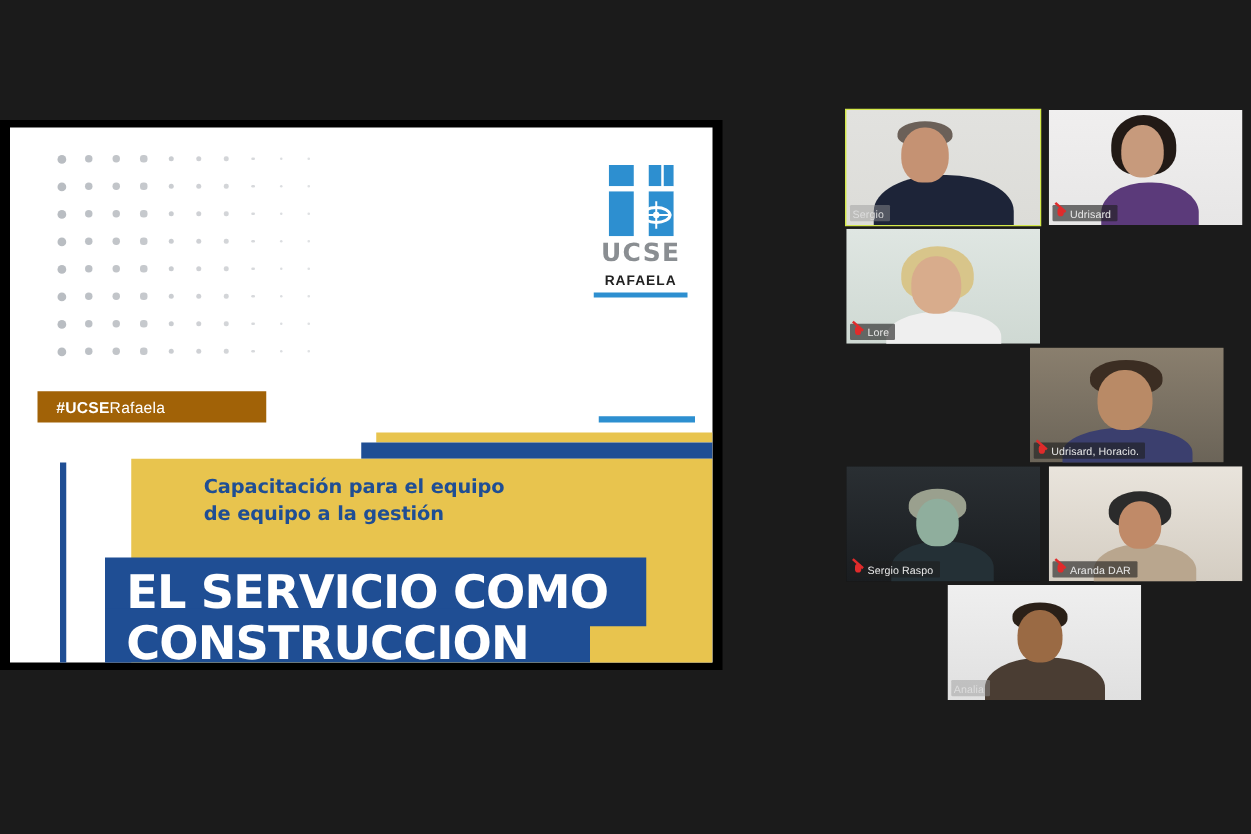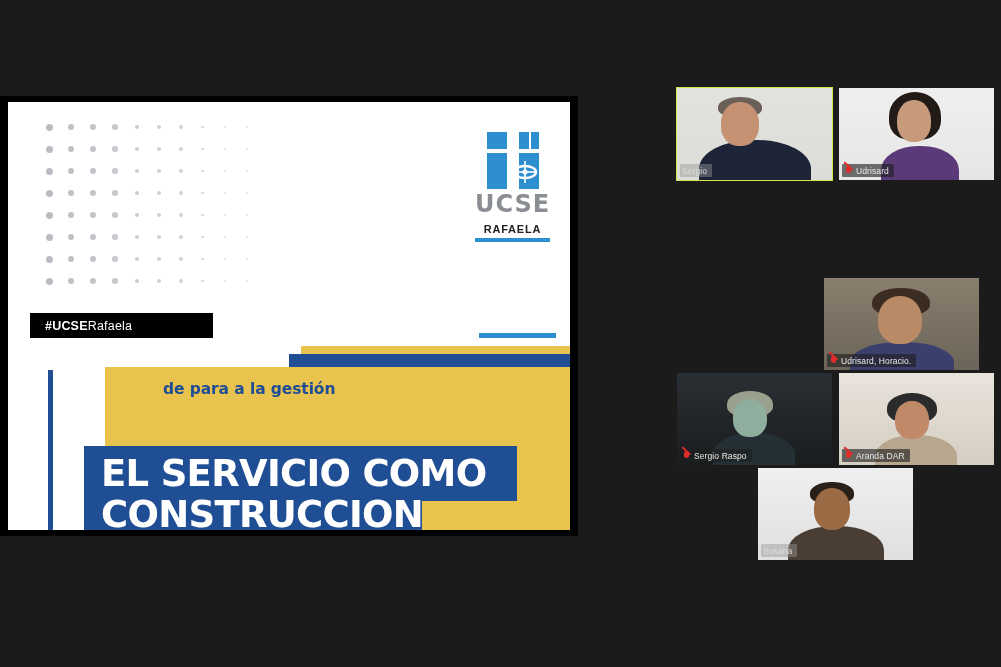--- a/index.html
+++ b/index.html
@@ -33,36 +33,36 @@
   
   .dotfield { position: absolute; left: 30px; top: 14px; width: 240px; height: 220px; }
   .dotfield .drow { display: flex; height: 22px; align-items: center; }
   .dotfield .dot { border-radius: 50%; background: #b9bdc2; }
 
   
   #hashtag-ribbon {
     position: absolute;
     left: 22px; top: 211px;
     width: 183px; height: 25px;
-    background: #000000;
+    background: #a16207;
     display: flex; align-items: center;
     padding-left: 15px;
     color: #fff;
     font-size: 12.5px;
     letter-spacing: .2px;
   }
   #hashtag-ribbon .hb { font-weight: 700; }
   #hashtag-ribbon .hn { font-weight: 400; }
 
   
   #logo-block { position: absolute; right: 20px; top: 30px; width: 75px; text-align: center; }
   #logo-mark { width: 52px; height: 57px; margin: 0 auto; position: relative; }
   #logo-word {
     margin-top: 1px;
-    font-size: 24px; font-weight: 700;
+    font-size: 20px; font-weight: 700;
     letter-spacing: 1px; color: #8a8e92;
     font-family: "DejaVu Sans", sans-serif;
   }
   #logo-sub {
     margin-top: 5px;
     font-size: 11px; font-weight: 700;
     letter-spacing: .8px; color: #222;
   }
   #logo-rule { margin-top: 3px; height: 4px; background: #2d8fd0; }
 
@@ -97,21 +97,21 @@
     color: #ffffff;
     font-family: "DejaVu Sans", sans-serif;
     font-weight: 700;
     font-size: 37px;
     letter-spacing: -.7px;
     display: flex; align-items: center;
     padding-left: 17px;
     white-space: nowrap;
   }
   #title-1 { left: 76px; top: 344px; width: 433px; height: 55px; }
-  #title-2 { left: 76px; top: 385px; width: 338px; height: 55px; }
+  #title-2 { left: 76px; top: 385px; width: 388px; height: 55px; }
 
   
   #gallery { position: absolute; left: 676px; top: 88px; width: 320px; height: 484px; }
   .tile {
     position: absolute;
     background: #111111;
     overflow: hidden;
   }
   .tile .feed { position: absolute; inset: 0; }
   .tile.speaking { outline: 2px solid #d4e84a; outline-offset: -1px; }
@@ -287,21 +287,22 @@
 
       <div id="tick-lightblue"></div>
       <div id="stripe-yellow-top"></div>
       <div id="stripe-blue-top"></div>
 
       <div id="yellow-panel"></div>
 
       <div id="left-bar"></div>
 
       <div id="subtitle">
-        <div>de para a la gestión</div>
+        <div>Capacitación para el equipo</div>
+        <div>de equipo a la gestión</div>
       </div>
 
       <div class="title-band" id="title-1">EL SERVICIO COMO</div>
       <div class="title-band" id="title-2">CONSTRUCCION</div>
 
     </div>
   </div>
 
   <div id="gallery">
       <div class="tile speaking" style="left: 1px; top: 0px; width: 155px; height: 92px;">
@@ -318,20 +319,31 @@
         <div class="feed" style="background: linear-gradient(rgb(240, 239, 239) 0%, rgb(231, 230, 230) 100%);">
           <div class="torso" style="left: 42px; top: 58px; width: 78px; height: 50px; background: rgb(91, 58, 122);"></div>
           <div class="hair" style="left: 50px; top: 4px; width: 52px; height: 48px; background: rgb(34, 26, 22);"></div>
           <div class="head" style="left: 58px; top: 12px; width: 34px; height: 42px; background: rgb(199, 154, 124);"></div>
         </div>
         <div class="namebar">
           <span class="mic"></span>
           <span class="nm">Udrisard</span>
         </div>
       </div>
+      <div class="tile" style="left: 1px; top: 95px; width: 155px; height: 92px;">
+        <div class="feed" style="background: linear-gradient(rgb(223, 230, 226) 0%, rgb(207, 217, 211) 100%);">
+          <div class="torso" style="left: 32px; top: 66px; width: 92px; height: 42px; background: rgb(239, 239, 239);"></div>
+          <div class="hair" style="left: 44px; top: 14px; width: 58px; height: 44px; background: rgb(216, 197, 138);"></div>
+          <div class="head" style="left: 52px; top: 22px; width: 40px; height: 46px; background: rgb(216, 172, 140);"></div>
+        </div>
+        <div class="namebar">
+          <span class="mic"></span>
+          <span class="nm">Lore</span>
+        </div>
+      </div>
       <div class="tile" style="left: 148px; top: 190px; width: 155px; height: 92px;">
         <div class="feed" style="background: linear-gradient(rgb(138, 127, 110) 0%, rgb(107, 100, 88) 100%);">
           <div class="torso" style="left: 26px; top: 64px; width: 104px; height: 42px; background: rgb(59, 63, 110);"></div>
           <div class="hair" style="left: 48px; top: 10px; width: 58px; height: 28px; background: rgb(59, 45, 34);"></div>
           <div class="head" style="left: 54px; top: 18px; width: 44px; height: 48px; background: rgb(185, 138, 102);"></div>
         </div>
         <div class="namebar">
           <span class="mic"></span>
           <span class="nm">Udrisard, Horacio.</span>
         </div>
@@ -358,18 +370,18 @@
           <span class="nm">Aranda DAR</span>
         </div>
       </div>
       <div class="tile" style="left: 82px; top: 380px; width: 155px; height: 92px;">
         <div class="feed" style="background: linear-gradient(rgb(239, 239, 239) 0%, rgb(224, 224, 224) 100%);">
           <div class="torso" style="left: 30px; top: 58px; width: 96px; height: 50px; background: rgb(74, 61, 51);"></div>
           <div class="hair" style="left: 52px; top: 14px; width: 44px; height: 22px; background: rgb(42, 32, 24);"></div>
           <div class="head" style="left: 56px; top: 20px; width: 36px; height: 42px; background: rgb(154, 106, 68);"></div>
         </div>
         <div class="namebar plain">
-          <span class="nm">Susana</span>
+          <span class="nm">Analia</span>
         </div>
       </div>
     </div>
 
 </div>
 
 </body></html>

